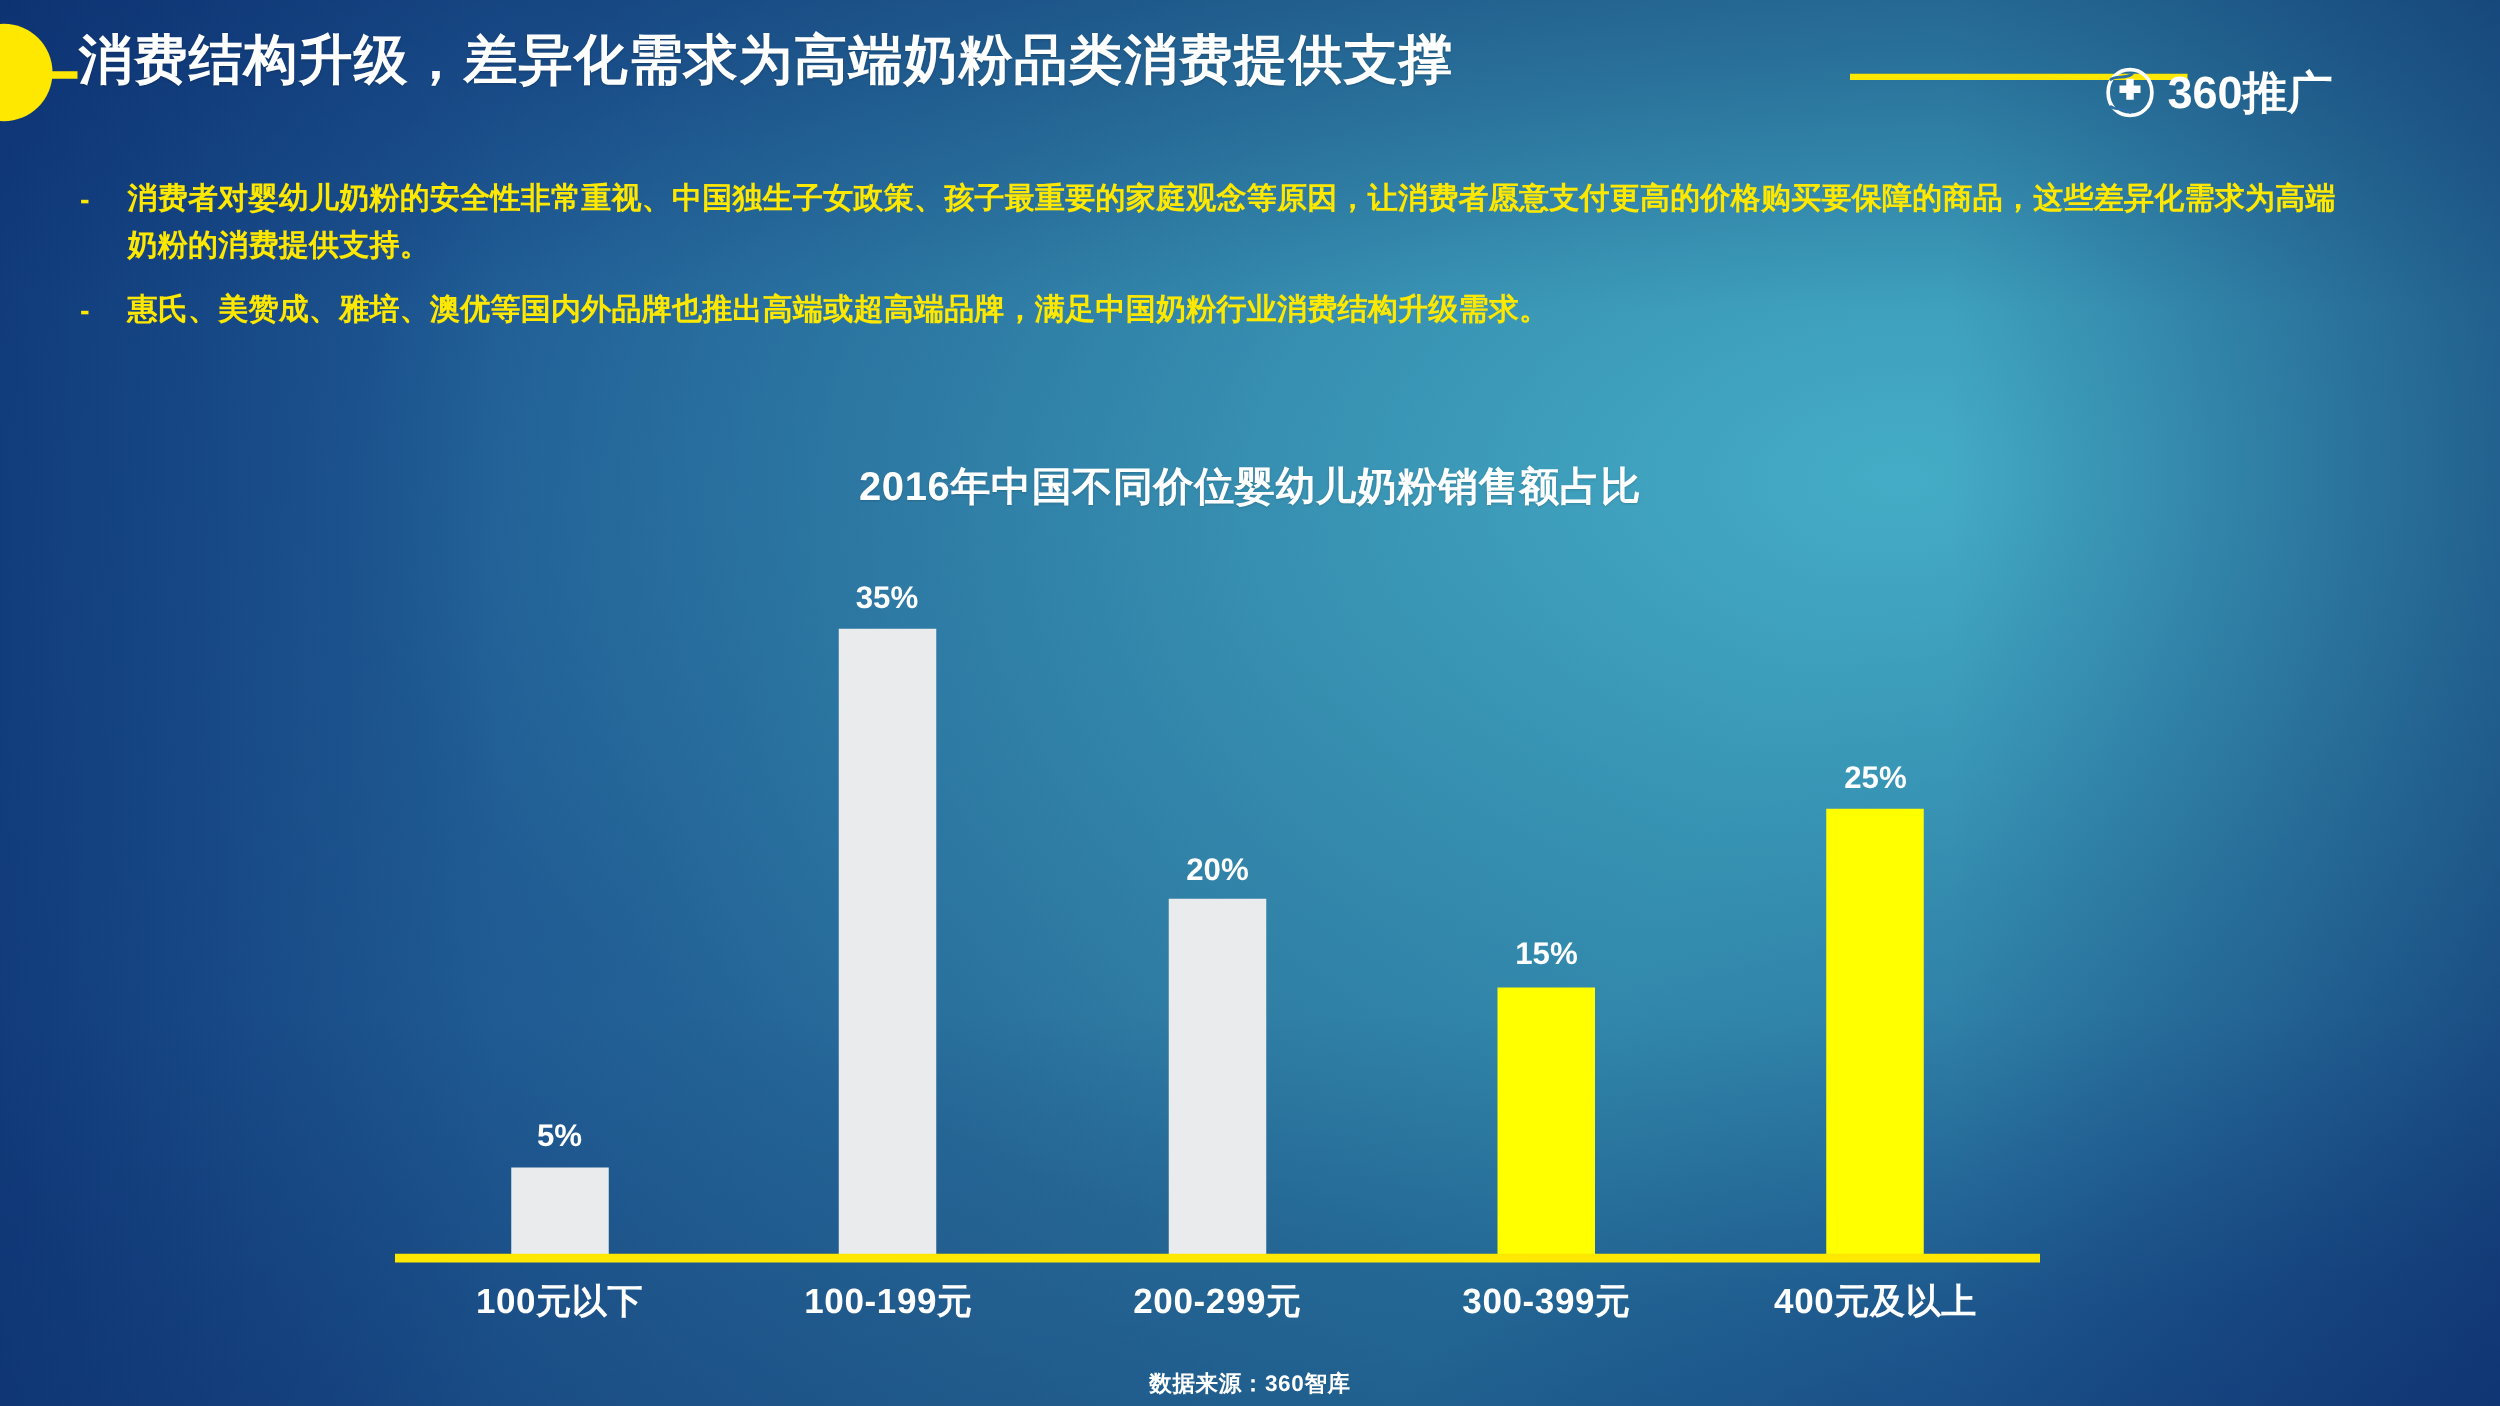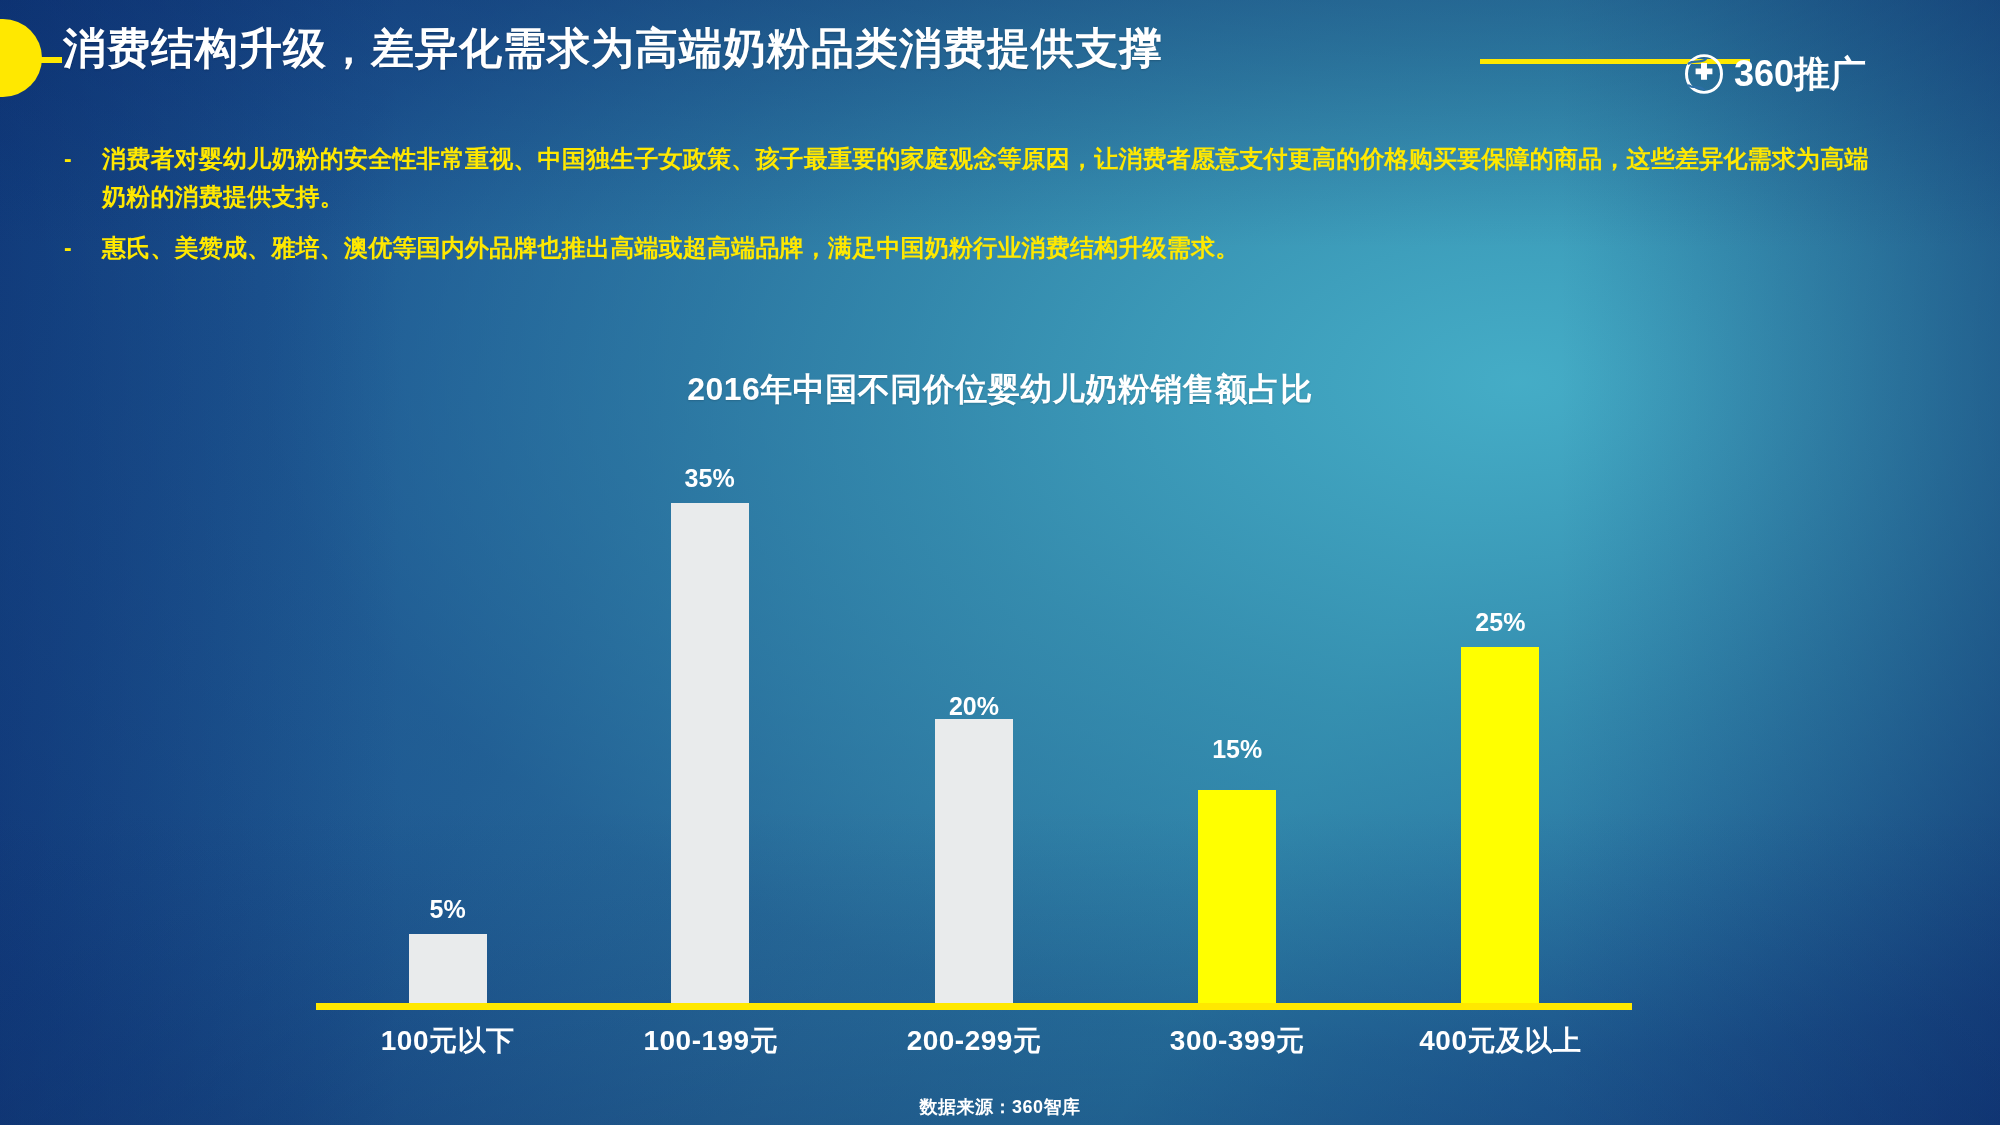--- a/index.html
+++ b/index.html
@@ -155,25 +155,25 @@
       <div class="bar-slot" style="left: 0px; width: 263.2px;">
         <div class="bar light" style="height: 72px; background: rgb(233, 235, 236);"></div>
         <div class="bar-label" style="bottom: 82px;">5%</div>
       </div>
       <div class="bar-slot" style="left: 262px; width: 263.2px;">
         <div class="bar light" style="height: 503px; background: rgb(233, 235, 236);"></div>
         <div class="bar-label" style="bottom: 513px;">35%</div>
       </div>
       <div class="bar-slot" style="left: 526.4px; width: 263.2px;">
         <div class="bar light" style="height: 287px; background: rgb(233, 235, 236);"></div>
-        <div class="bar-label" style="bottom: 285px; text-align: right;">20%</div>
+        <div class="bar-label" style="bottom: 295px; text-align: right;">20%</div>
       </div>
       <div class="bar-slot" style="left: 789.6px; width: 263.2px;">
         <div class="bar accent" style="height: 216px; background: rgb(255, 255, 0);"></div>
-        <div class="bar-label" style="bottom: 242px; text-align: center;">15%</div>
+        <div class="bar-label" style="bottom: 228px; text-align: center;">15%</div>
       </div>
       <div class="bar-slot" style="left: 1052.8px; width: 263.2px;">
         <div class="bar accent" style="height: 359px; background: rgb(255, 255, 0);"></div>
         <div class="bar-label" style="bottom: 369px;">25%</div>
       </div>
     </div>
   <div class="baseline"></div>
 
   <div class="cat-labels">
     <div class="cat">100元以下</div>

